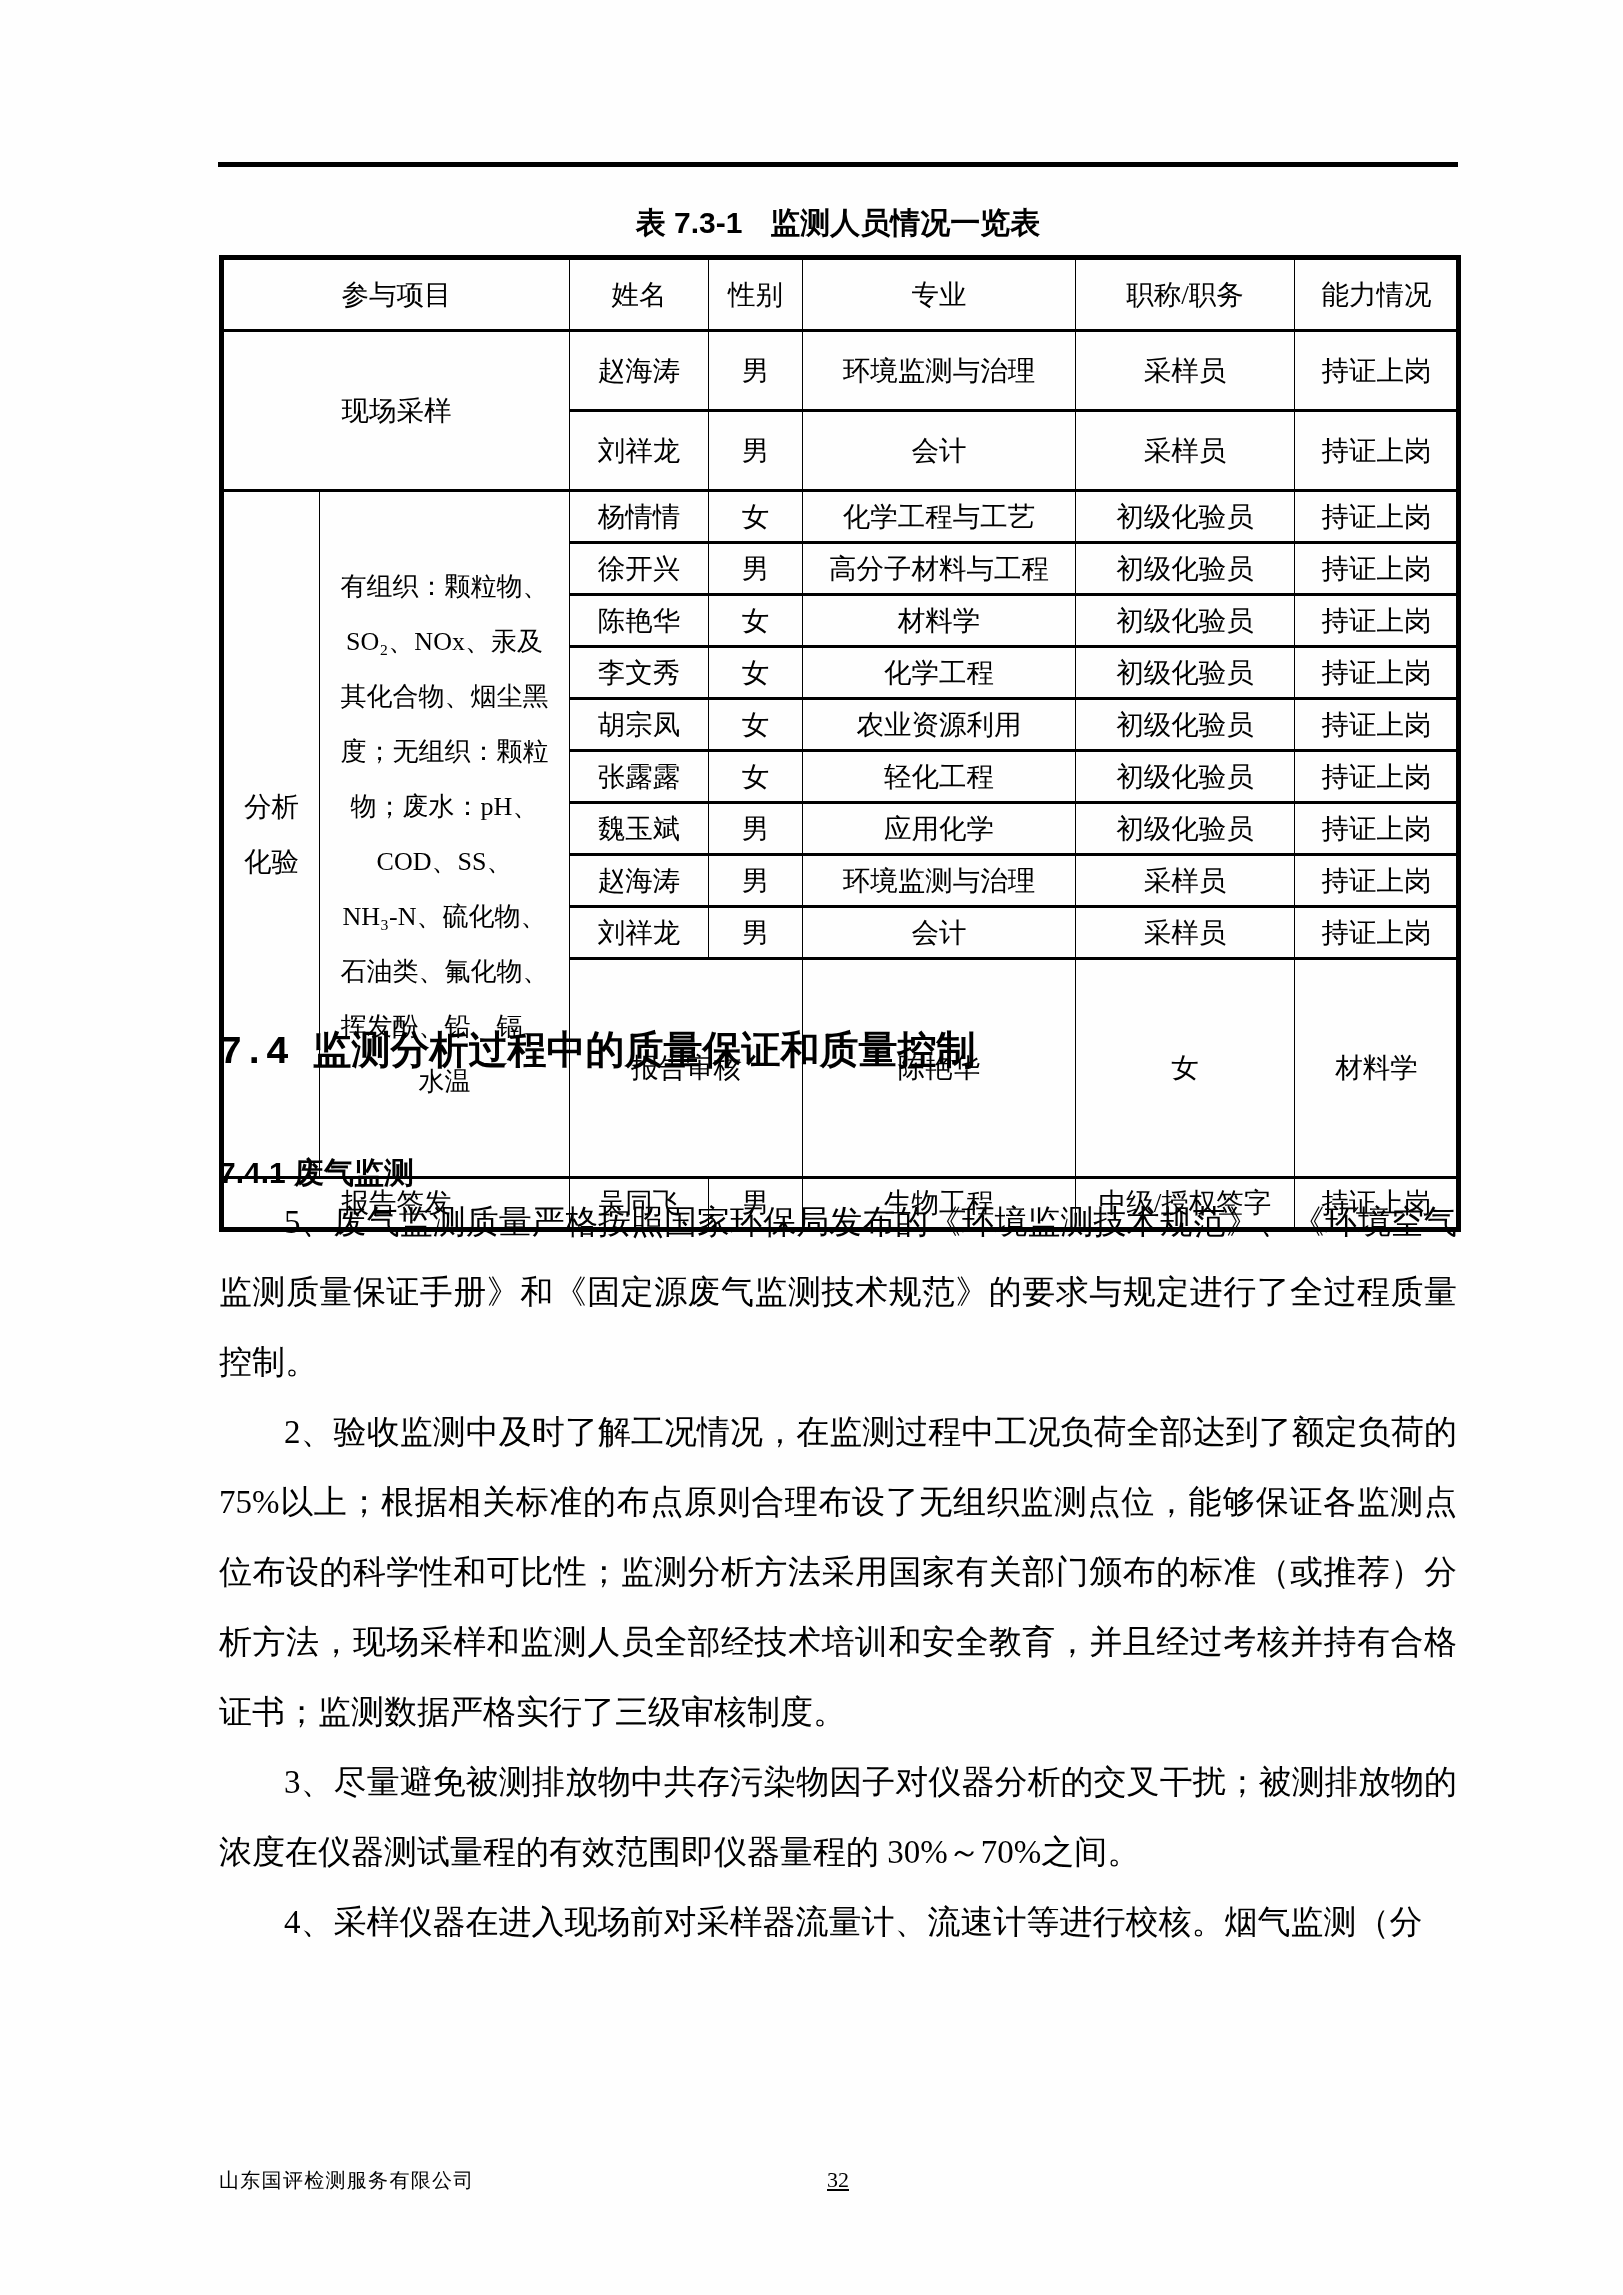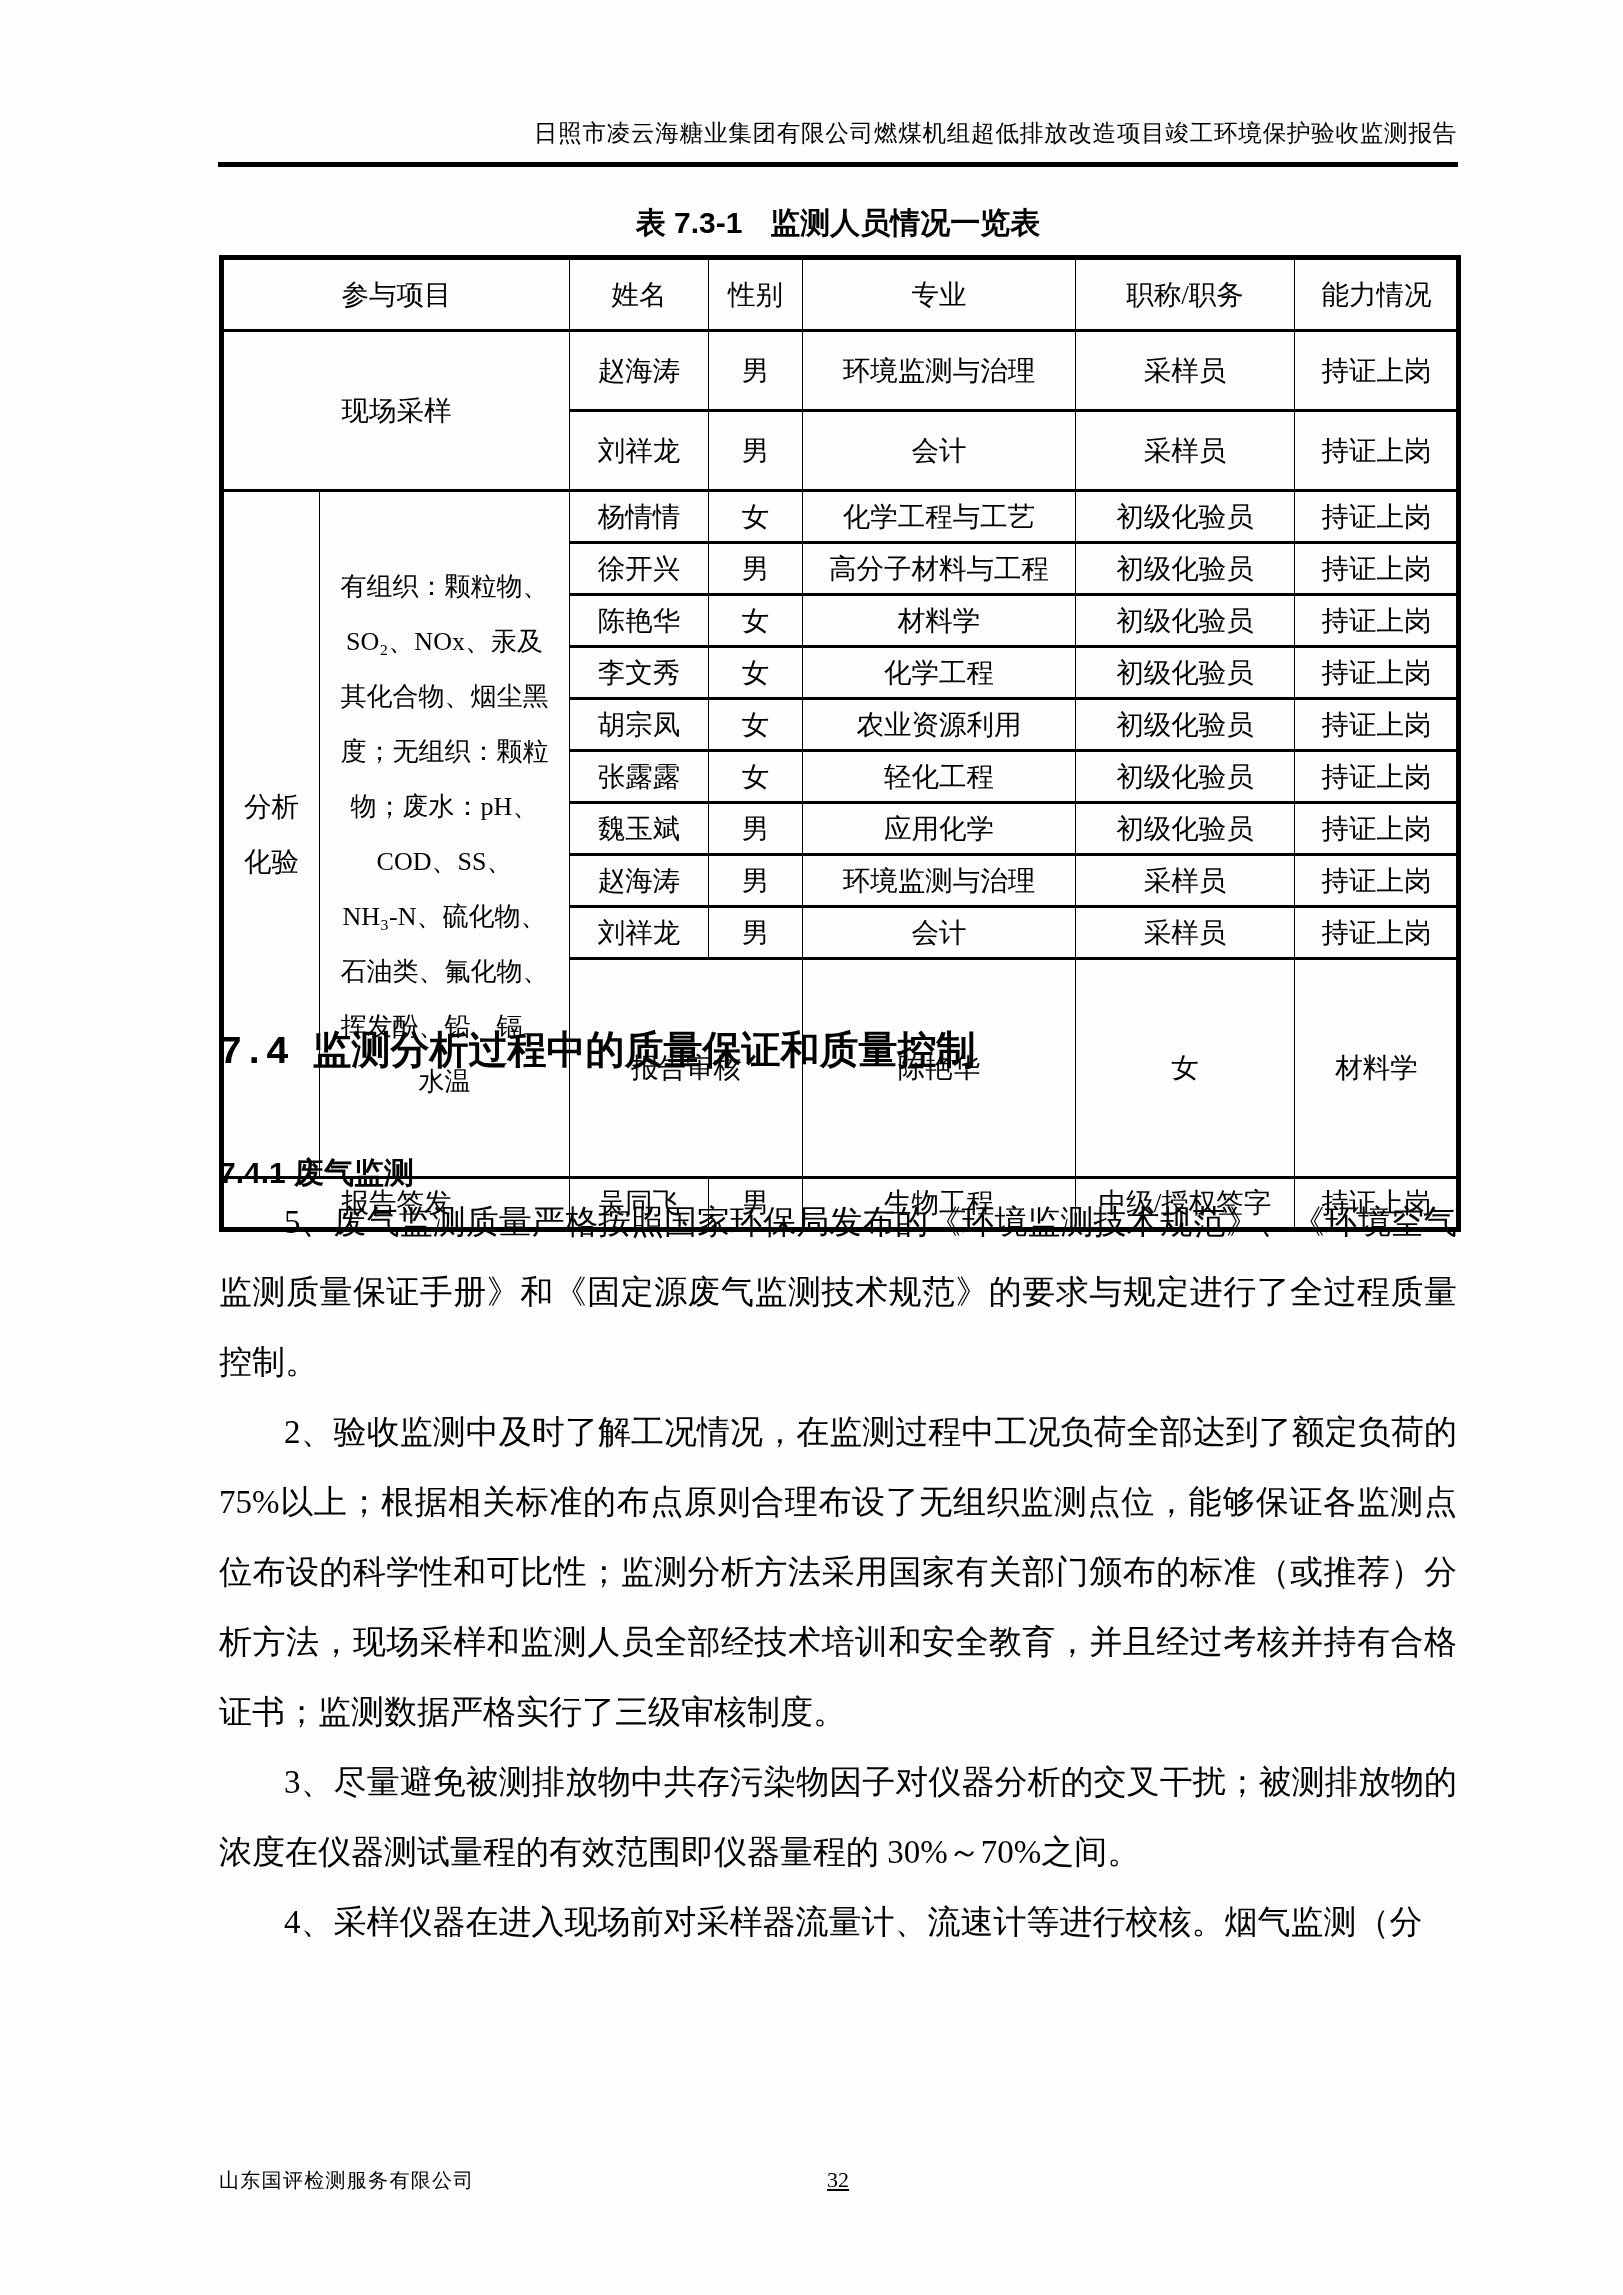--- a/index.html
+++ b/index.html
@@ -68,21 +68,20 @@
     font-size:20px;
   }
   .footer .company{position:absolute;left:0;top:0;letter-spacing:1.3px;}
   .footer .pagenum{display:block;text-align:center;font-size:22px;text-decoration:underline;}
 </style>
 </head>
 <body>
 
 <div class="page">
 
-  <div class="top-header">日照市凌云海糖业集团有限公司燃煤机组超低排放改造项目竣工环境保护验收监测报告</div>
   <div class="top-rule"></div>
 
   <div class="caption">
     <span class="cap-label">表 7.3-1</span><span>监测人员情况一览表</span>
   </div>
 
   <table class="personnel">
     <colgroup>
       <col style="width:98px">
         <col style="width:250px">

